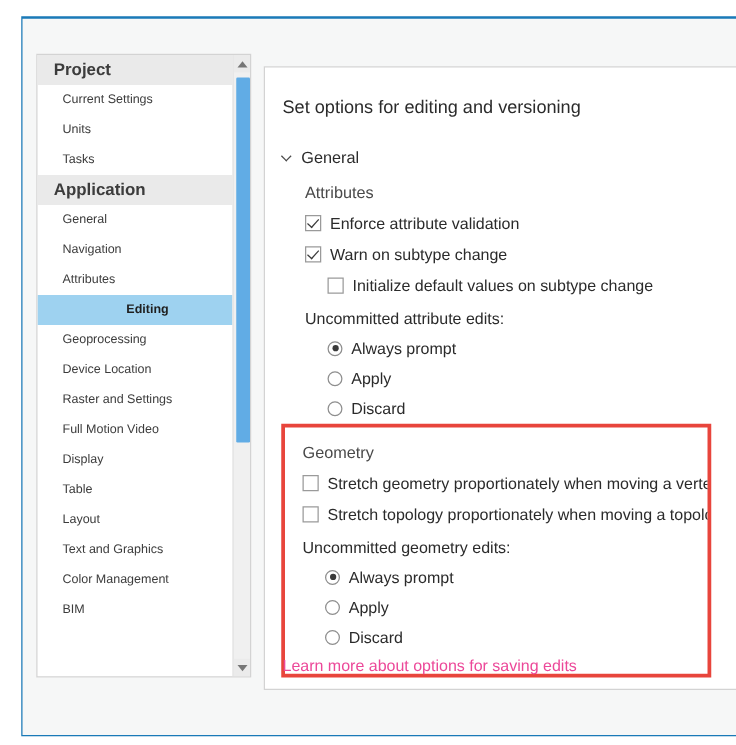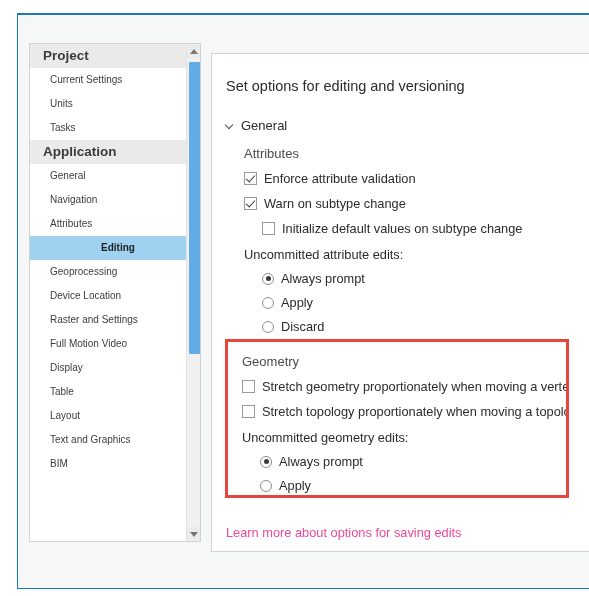--- a/index.html
+++ b/index.html
@@ -209,21 +209,21 @@
     left: 2.5px; top: 2.5px;
     width: 5px; height: 5px;
     border-radius: 50%;
     background: #3a3a3a;
   }
 
   
   #geometry-box {
     position: absolute;
     left: 13px; top: 285px;
-    width: 344px; height: 159px;
+    width: 344px; height: 203px;
     border: 3px solid #e8453c;
     overflow: hidden;
   }
   #geometry-inner {
     position: absolute;
     left: 14px; top: 8px;
     width: 500px;
   }
   #geometry-inner .sub-header { margin-left: 0; margin-top: 4px; }
   #geometry-inner .check-row  { margin-left: 0; }
@@ -260,20 +260,21 @@
       <div class="nav-item">Attributes</div>
       <div class="nav-item selected">Editing</div>
       <div class="nav-item">Geoprocessing</div>
       <div class="nav-item">Device Location</div>
       <div class="nav-item">Raster and Settings</div>
       <div class="nav-item">Full Motion Video</div>
       <div class="nav-item">Display</div>
       <div class="nav-item">Table</div>
       <div class="nav-item">Layout</div>
       <div class="nav-item">Text and Graphics</div>
+      <div class="nav-item">Color Management</div>
       <div class="nav-item">BIM</div>
     </div>
 
     <div id="nav-scrollbar">
       <div class="sb-arrow up">
           <i></i>
         </div>
       <div id="nav-thumb"></div>
       <div class="sb-arrow down">
           <i></i>

